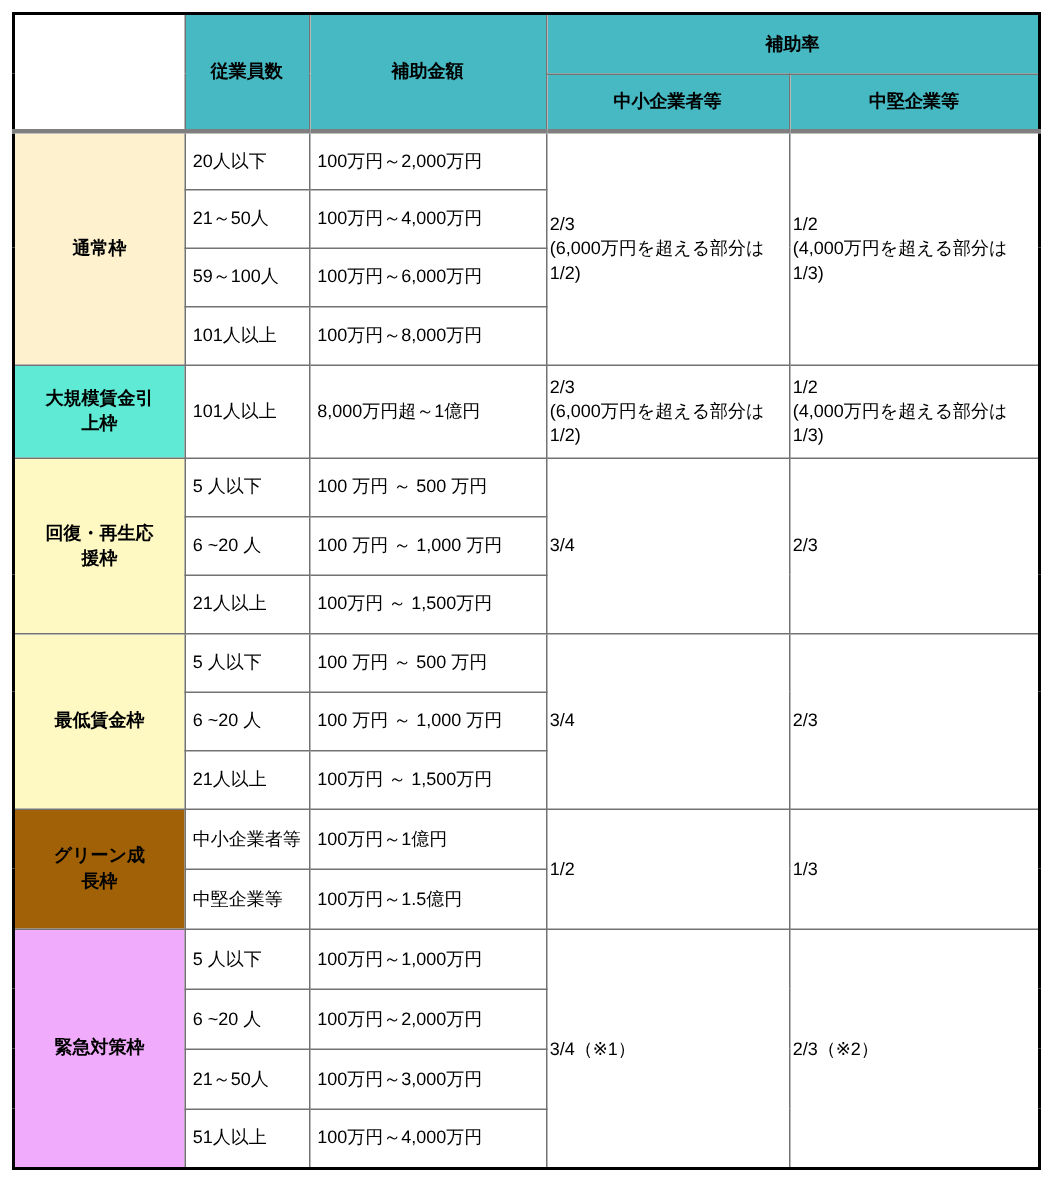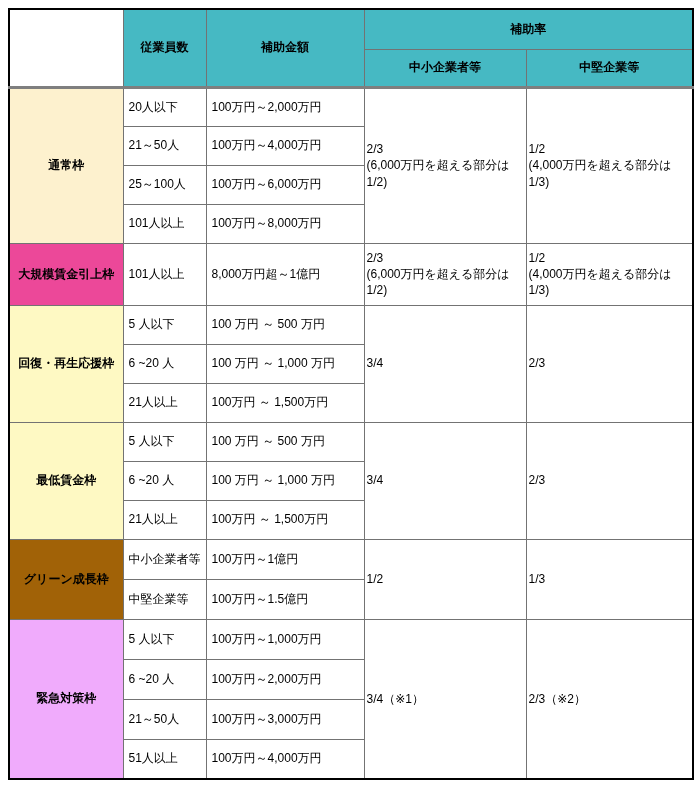--- a/index.html
+++ b/index.html
@@ -8,21 +8,21 @@
   table{border-collapse:collapse;table-layout:fixed;width:684px;border:2px solid #000;}
   td,th{border:1px solid #737373;font-size:12px;font-weight:normal;vertical-align:middle;
         box-sizing:border-box;overflow:hidden;}
   
   .hdr{font-weight:bold;text-align:center;}
   .blankhdr{background:#ffffff;}
   .hsep{border-bottom:3px solid #7f7f7f;}
   tr.hr1{height:40px;} tr.hr2{height:38px;}
   
   tr.r39{height:39px;} tr.r62{height:62px;} tr.r40{height:40px;}
-  .lbl{font-weight:bold;text-align:center;padding:0 8px;}
+  .lbl{font-weight:bold;text-align:center;padding:0 20px;}
   .cl{text-align:left;padding:0 5px;background:#ffffff;margin-top:48px;}
   .cr{text-align:left;padding:1px 2px;background:#ffffff;line-height:1.35;}
   .cr .main{display:block;}
   .cr .note{display:block;}
 </style>
 </head>
 <body>
 
 <div class="page">
 <table>
@@ -57,30 +57,30 @@
     <td class="cr" rowspan="4">
       <span class="main">1/2</span>
       <span class="note">(4,000万円を超える部分は 1/3)</span>
     </td>
   </tr>
   <tr class="r39">
     <td class="cl">21～50人</td>
     <td class="cl">100万円～4,000万円</td>
   </tr>
   <tr class="r39">
-    <td class="cl">25～100人</td>
+    <td class="cl">59～100人</td>
     <td class="cl">100万円～6,000万円</td>
   </tr>
   <tr class="r39">
     <td class="cl">101人以上</td>
     <td class="cl">100万円～8,000万円</td>
   </tr>
 
   <tr class="r62">
-    <td class="lbl" style="background-color: #ec4899;">大規模賃金引上枠</td>
+    <td class="lbl" style="background-color: #5eead4;">大規模賃金引上枠</td>
     <td class="cl">101人以上</td>
     <td class="cl">8,000万円超～1億円</td>
     <td class="cr">
       <span class="main">2/3</span>
       <span class="note">(6,000万円を超える部分は 1/2)</span>
     </td>
     <td class="cr">
       <span class="main">1/2</span>
       <span class="note">(4,000万円を超える部分は 1/3)</span>
     </td>

